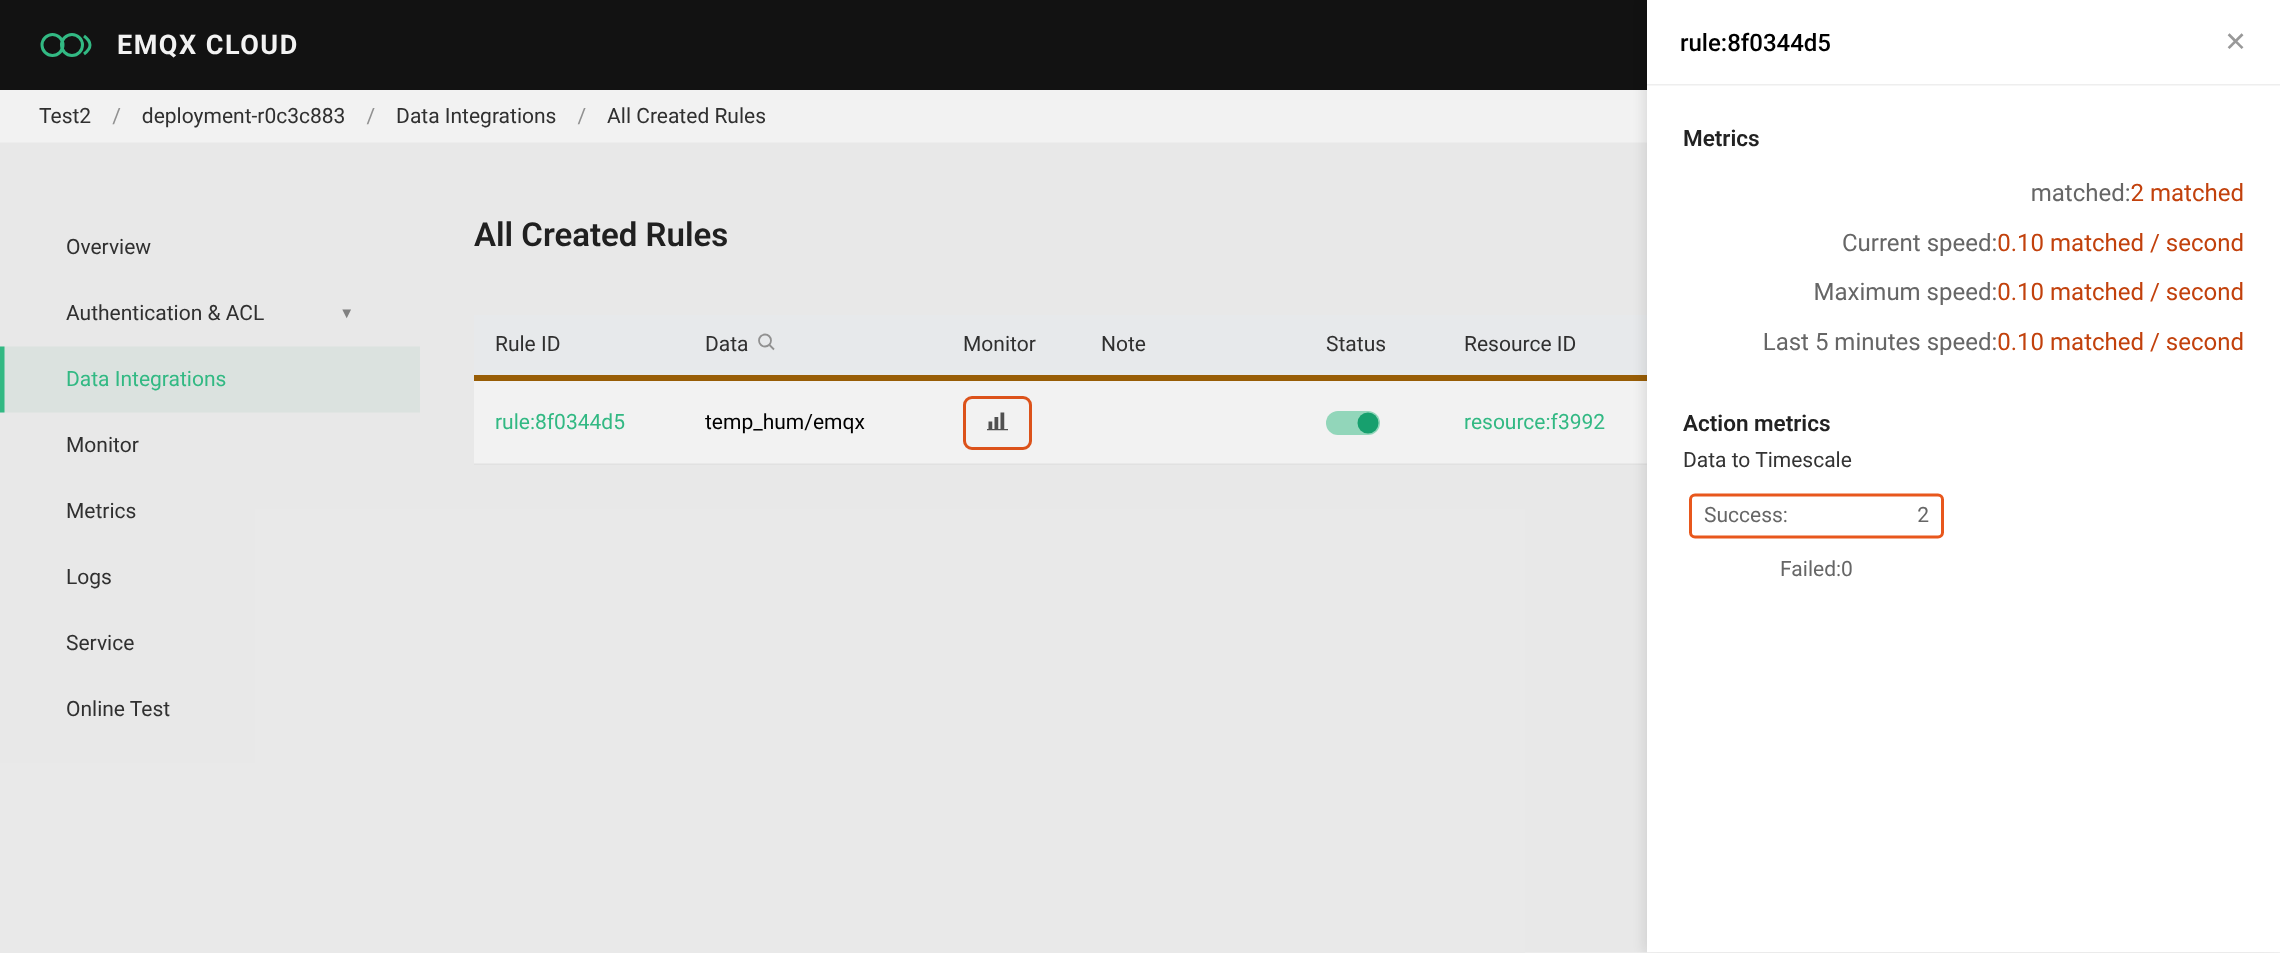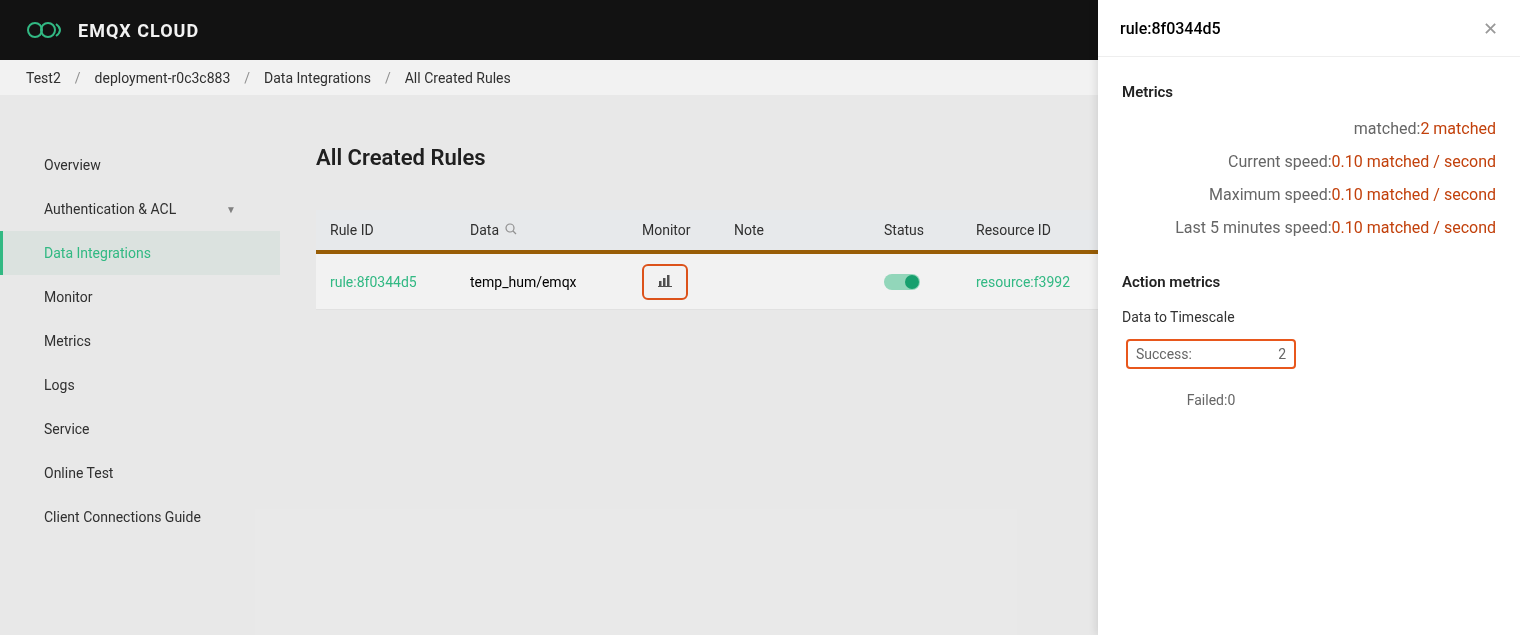--- a/index.html
+++ b/index.html
@@ -35,24 +35,24 @@
   .toggle{width:36px;height:16px;background:#9ae2c4;border-radius:10px;position:relative}
   .toggle-knob{width:14px;height:14px;background:#19a974;border-radius:50%;position:absolute;right:1px;top:1px}
   .overlay-dim{position:absolute;inset:0;background:rgba(0,0,0,0.05);pointer-events:none}
   .panel{position:absolute;top:0;right:0;width:422px;height:635px;background:#fff;z-index:10;box-shadow:-2px 0 8px rgba(0,0,0,0.1)}
   .panel-header{height:57px;border-bottom:1px solid #eee;display:flex;align-items:center;justify-content:space-between;padding:0 22px;font-size:16px;font-weight:500}
   .close-icon{color:#999;cursor:pointer;font-size:18px}
   .panel-body{padding:26px 24px}
   .section-title{font-size:15px;font-weight:600;margin-bottom:18px;color:#222}
   .metric-row{display:flex;justify-content:flex-end;font-size:16px;color:#666;margin-bottom:14px}
   .metric-row .val{color:#c2410c}
-  .action-title{font-size:15px;font-weight:600;margin:36px 0 18px;color:#222}
+  .action-title{font-size:15px;font-weight:600;margin:36px 0 8px;color:#222}
   .subtitle{font-size:14px;color:#333;margin-bottom:14px}
   .action-box{padding:0 0 0 4px}
-  .highlight{border:2px solid #e8571c;border-radius:4px;padding:5px 8px;margin-bottom:18px;display:flex;justify-content:space-between;font-size:14px;color:#666;width:170px}
+  .highlight{border:2px solid #e8571c;border-radius:4px;padding:5px 8px;margin-bottom:8px;display:flex;justify-content:space-between;font-size:14px;color:#666;width:170px}
   .failed-row{padding:5px 10px;display:flex;justify-content:center;font-size:14px;color:#666;width:170px}
   .chev{font-size:10px;color:#888}
   .search-icon{color:#999}
 </style>
 </head>
 <body>
 
 <div class="topbar">
   <div class="logo-wrap">
     <span class="logo-icon">
@@ -93,21 +93,20 @@
     <div class="side-item">
       <span>Authentication &amp; ACL</span>
       <span class="chev">▼</span>
     </div>
     <div class="side-item active">Data Integrations</div>
     <div class="side-item">Monitor</div>
     <div class="side-item">Metrics</div>
     <div class="side-item">Logs</div>
     <div class="side-item">Service</div>
     <div class="side-item">Online Test</div>
-    <div class="side-item">Client Connections Guide</div>
   </div>
 
   <div class="content">
     <div class="page-title">All Created Rules</div>
     <div class="table">
       <div class="table-header">
         <div class="col-rule">Rule ID</div>
         <div class="col-topic">
           <span>Data</span>
           <span class="search-icon">

